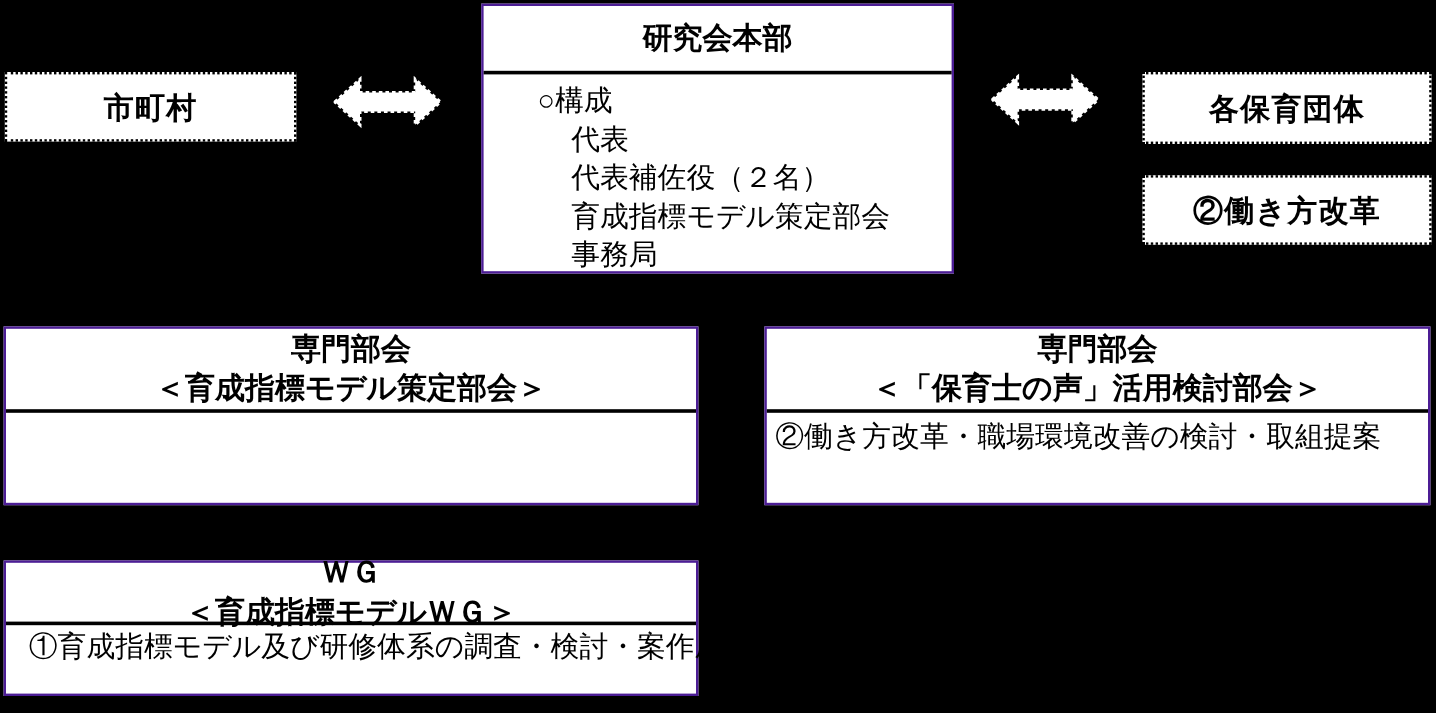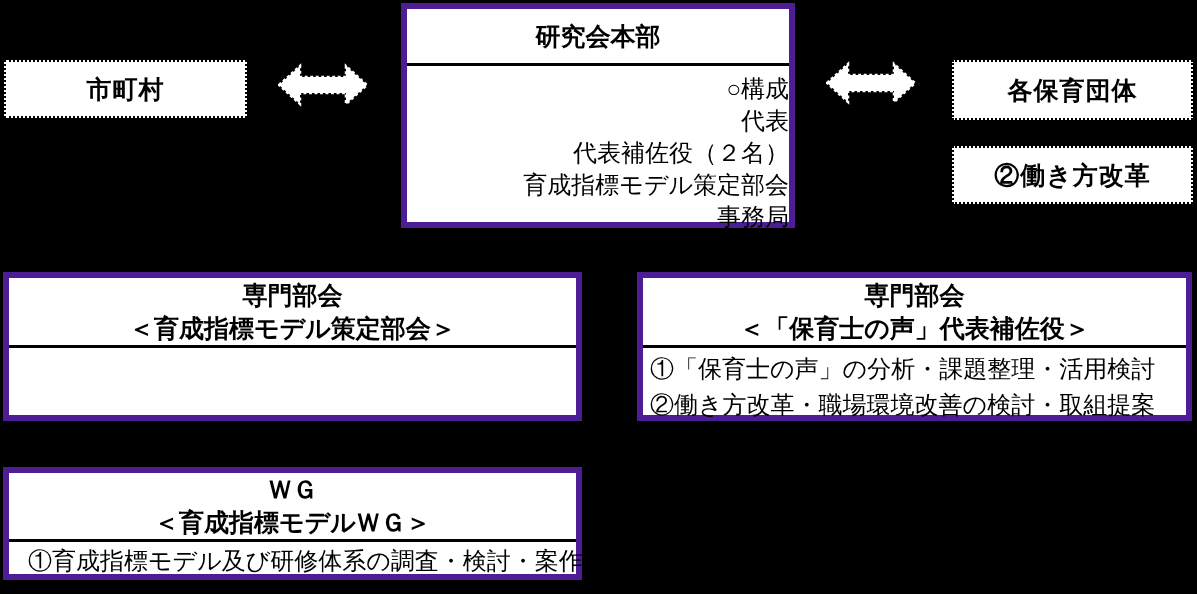--- a/index.html
+++ b/index.html
@@ -30,41 +30,40 @@
   }
   .entity-label {
     font-size: 25px;
     font-weight: bold;
     letter-spacing: 1px;
   }
   .panel {
     position: absolute;
     background: #ffffff;
     box-sizing: border-box;
-    border: 6px solid #4c1d95;
+    border: 2px solid #4c1d95;
   }
   .panel-header {
     box-sizing: border-box;
     border-bottom: 3px solid #000000;
     display: flex;
     flex-direction: column;
     align-items: center;
     justify-content: center;
     text-align: center;
     font-weight: bold;
     font-size: 25px;
     line-height: 33px;
   }
   .panel-body {
     box-sizing: border-box;
     font-size: 24px;
   }
   .hq-body {
     padding-top: 7px;
-    text-align: right;
   }
   .hq-line {
     line-height: 32px;
     padding-left: 73px;
     white-space: nowrap;
   }
   .hq-line.first {
     padding-left: 45px;
   }
   .item-line {
@@ -123,30 +122,29 @@
   <div class="panel" style="left:3px; top:272px; width:579px; height:149px;">
     <div class="panel-header" style="height:70px;">
       <span>専門部会</span>
       <span>＜育成指標モデル策定部会＞</span>
     </div>
   </div>
 
   <div class="panel" style="left:637px; top:272px; width:555px; height:149px;">
     <div class="panel-header" style="height:70px;">
       <span>専門部会</span>
-      <span>＜「保育士の声」代表補佐役＞</span>
+      <span>＜「保育士の声」活用検討部会＞</span>
     </div>
     <div class="panel-body mid-body">
-      <div class="item-line">①「保育士の声」の分析・課題整理・活用検討</div>
       <div class="item-line">②働き方改革・職場環境改善の検討・取組提案</div>
     </div>
   </div>
 
   <div class="panel" style="left:3px; top:467px; width:579px; height:113px;">
-    <div class="panel-header" style="height:69px;">
+    <div class="panel-header" style="height:52px;">
       <span>ＷＧ</span>
       <span>＜育成指標モデルＷＧ＞</span>
     </div>
     <div class="panel-body">
       <div class="wg-line">①育成指標モデル及び研修体系の調査・検討・案作成</div>
     </div>
   </div>
 
 </div>
 

